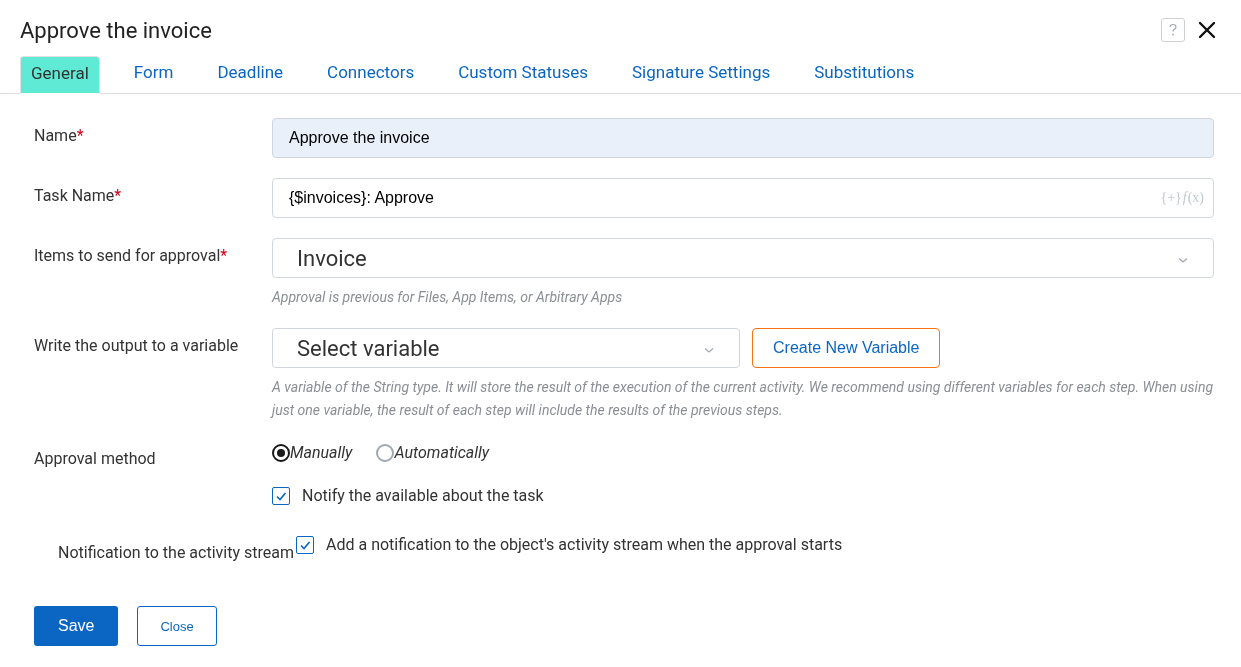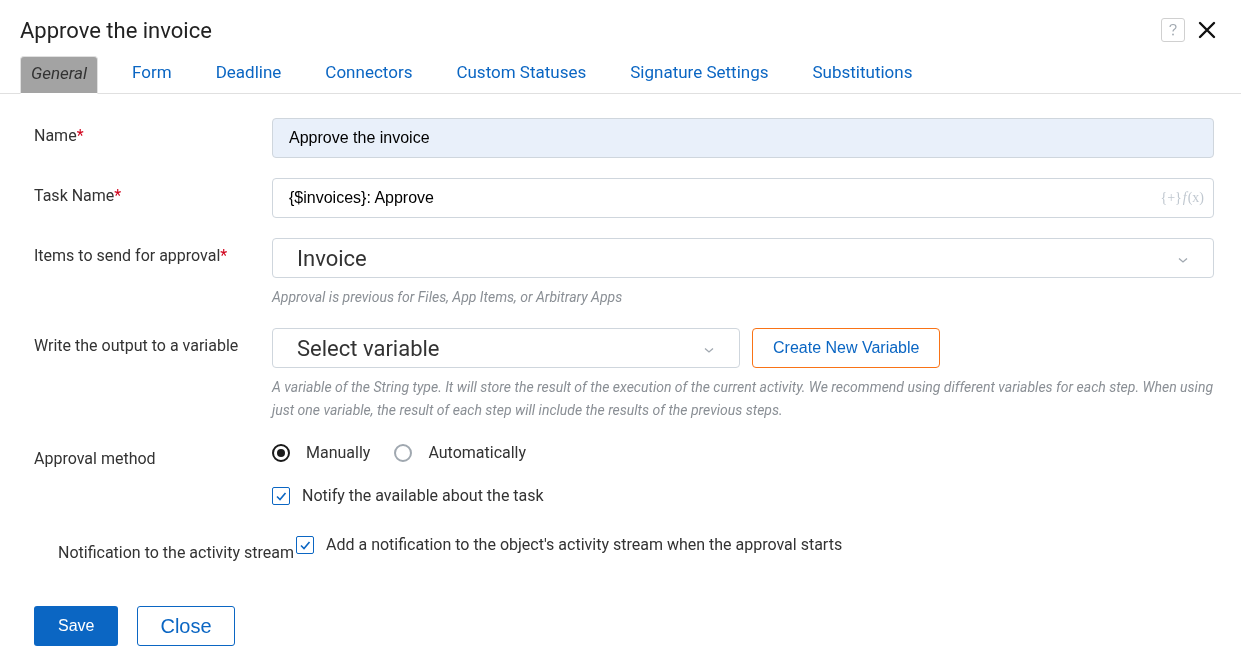--- a/index.html
+++ b/index.html
@@ -60,26 +60,25 @@
   }
   .tab {
     padding: 6px 10px 10px 10px;
     font-size: 17px;
     color: #0b66c3;
     cursor: pointer;
     position: relative;
   }
   .tab.active {
     color: #333;
-    background: #a3a3a3;
+    background: #5eead4;
     border: 1px solid #e0e0e0;
     border-bottom: 1px solid #fff;
     border-radius: 4px 4px 0 0;
     margin-bottom: -1px;
-    font-style: italic;
   }
 
   .form-area {
     padding: 24px 22px 0 34px;
   }
   .form-row {
     display: flex;
     align-items: flex-start;
     margin-bottom: 20px;
   }
@@ -164,22 +163,23 @@
 
   .radio-group {
     display: flex;
     gap: 24px;
     align-items: center;
     padding-top: 2px;
   }
   .radio {
     display: flex;
     align-items: center;
-    gap: 16px;
-    cursor: pointer;
+    gap: 0;
+    cursor: pointer;
+    font-style: italic;
   }
   .radio-dot {
     width: 18px;
     height: 18px;
     border: 2px solid #1a1a1a;
     border-radius: 50%;
     display: flex;
     align-items: center;
     justify-content: center;
   }
@@ -231,21 +231,21 @@
     font-size: 16px;
     cursor: pointer;
   }
   .btn-secondary {
     height: 40px;
     padding: 0 22px;
     background: #fff;
     color: #0b66c3;
     border: 1px solid #0b66c3;
     border-radius: 3px;
-    font-size: 20px;
+    font-size: 13px;
     cursor: pointer;
   }
 </style>
 </head>
 <body>
 
 <div class="dialog-header">
   <div class="dialog-title">Approve the invoice</div>
   <div class="header-right">
     <div class="help-btn">

